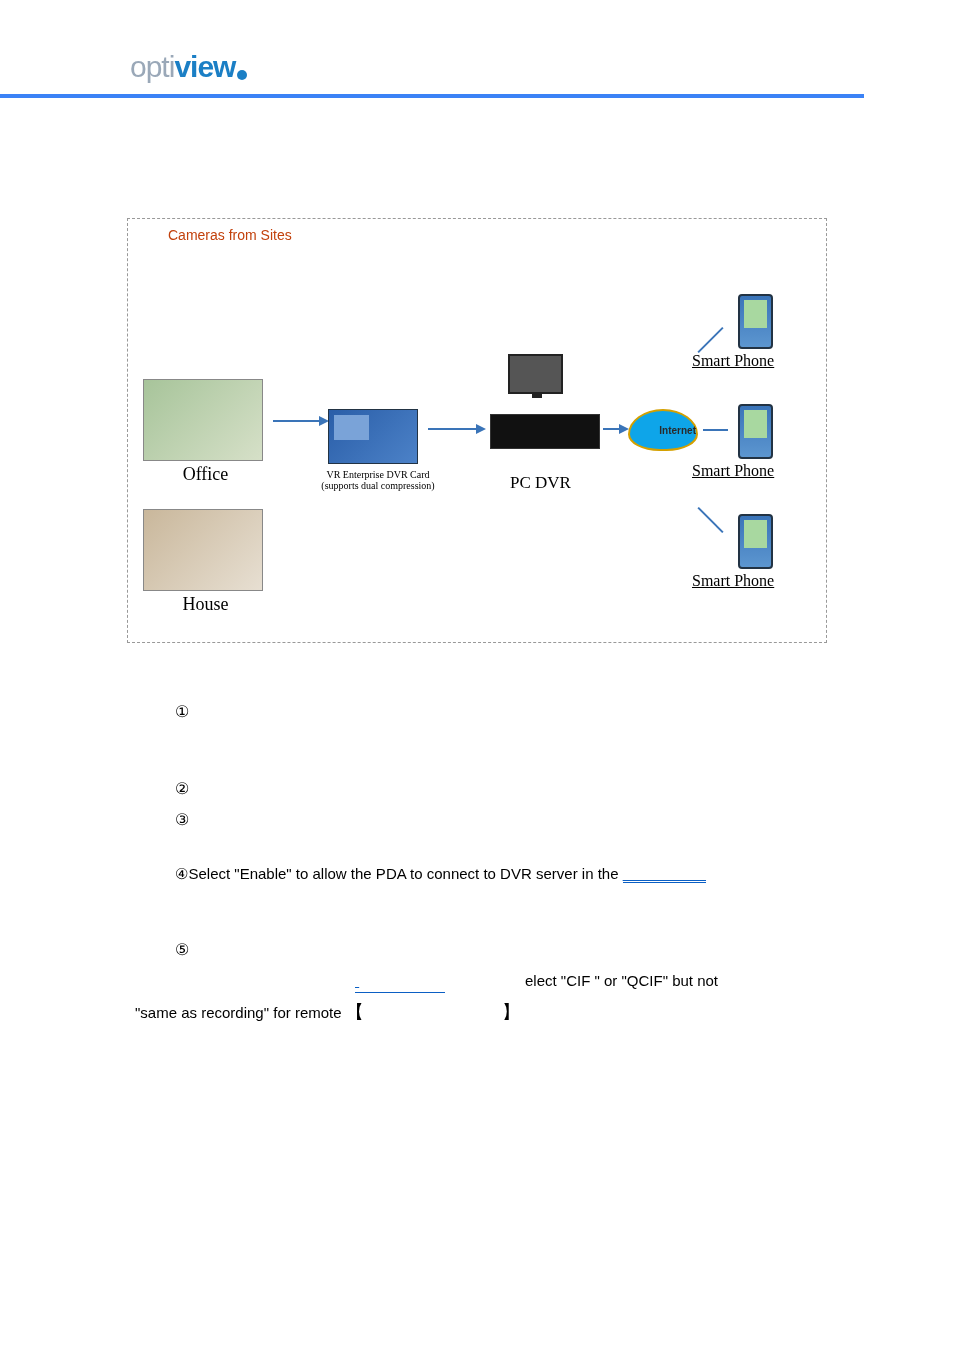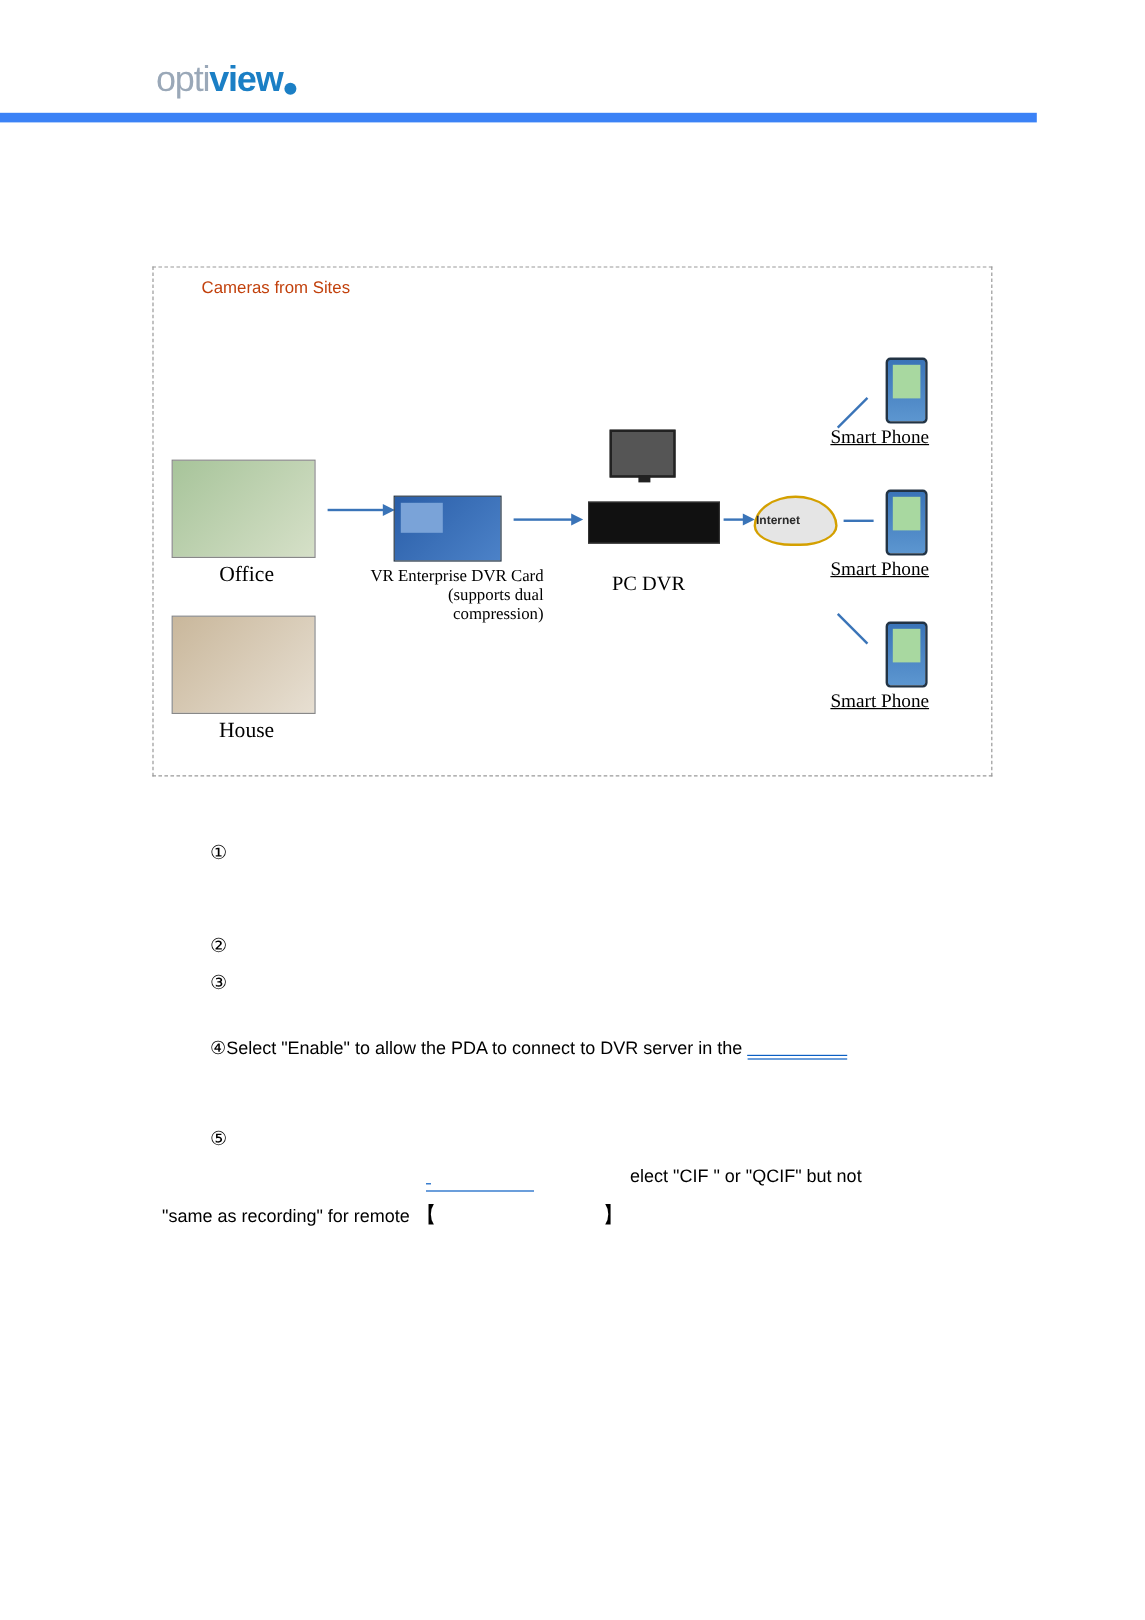--- a/index.html
+++ b/index.html
@@ -6,21 +6,21 @@
   body {
     background: #ffffff;
     width: 954px;
     height: 1350px;
     font-family: Arial, Helvetica, sans-serif;
     position: relative;
     overflow: hidden;
   }
   .header {
     padding: 50px 0 10px 130px;
-    border-bottom: 8px solid #3b82f6;
+    border-bottom: 4px solid #3b82f6;
     margin: 0 90px 0 0;
   }
   .logo {
     font-size: 30px;
     font-weight: 400;
     letter-spacing: -1px;
   }
   .logo-part1 { color: #9aa8b8; font-family: Arial, sans-serif; }
   .logo-part2 { color: #1b7fc5; font-weight: bold; font-family: Arial, sans-serif; }
   .logo-dot {
@@ -93,22 +93,22 @@
   }
   .dvr-card::before {
     content:"";
     position:absolute;
     left:5px; top:5px; width:35px; height:25px;
     background:#7aa3d8;
   }
   .dvr-card-label {
     position:absolute;
     top:250px; left:175px;
-    font-size:14px;
-    text-align:right;
+    font-size:10px;
+    text-align:center;
     width:150px;
     font-family:"Times New Roman", serif;
   }
   .pc-dvr {
     position:absolute;
     top:195px; left:362px;
     width:110px; height:35px;
     background:#111;
     border:1px solid #333;
   }
@@ -125,27 +125,27 @@
   .pc-dvr-label {
     position:absolute;
     top:254px; left:382px;
     font-family:"Times New Roman", serif;
     font-size:17px;
   }
   .internet-cloud {
     position:absolute;
     top:190px; left:500px;
     width:70px; height:42px;
-    background:#e5e5e5;
+    background:#0ea5e9;
     border:2px solid #d4a000;
     border-radius:50% 50% 45% 45% / 60% 60% 40% 40%;
     font-size:10px;
     font-weight:bold;
     color:#2a2a2a;
-    display:flex;align-items:center;justify-content:flex-start;
+    display:flex;align-items:center;justify-content:flex-end;
   }
   .internet-arrow {
     position:absolute;
     height:2px;
     background:#3a74b8;
   }
   .phone {
     position:absolute;
     width:35px; height:55px;
     background:linear-gradient(#3a74b8,#5c96d0);

